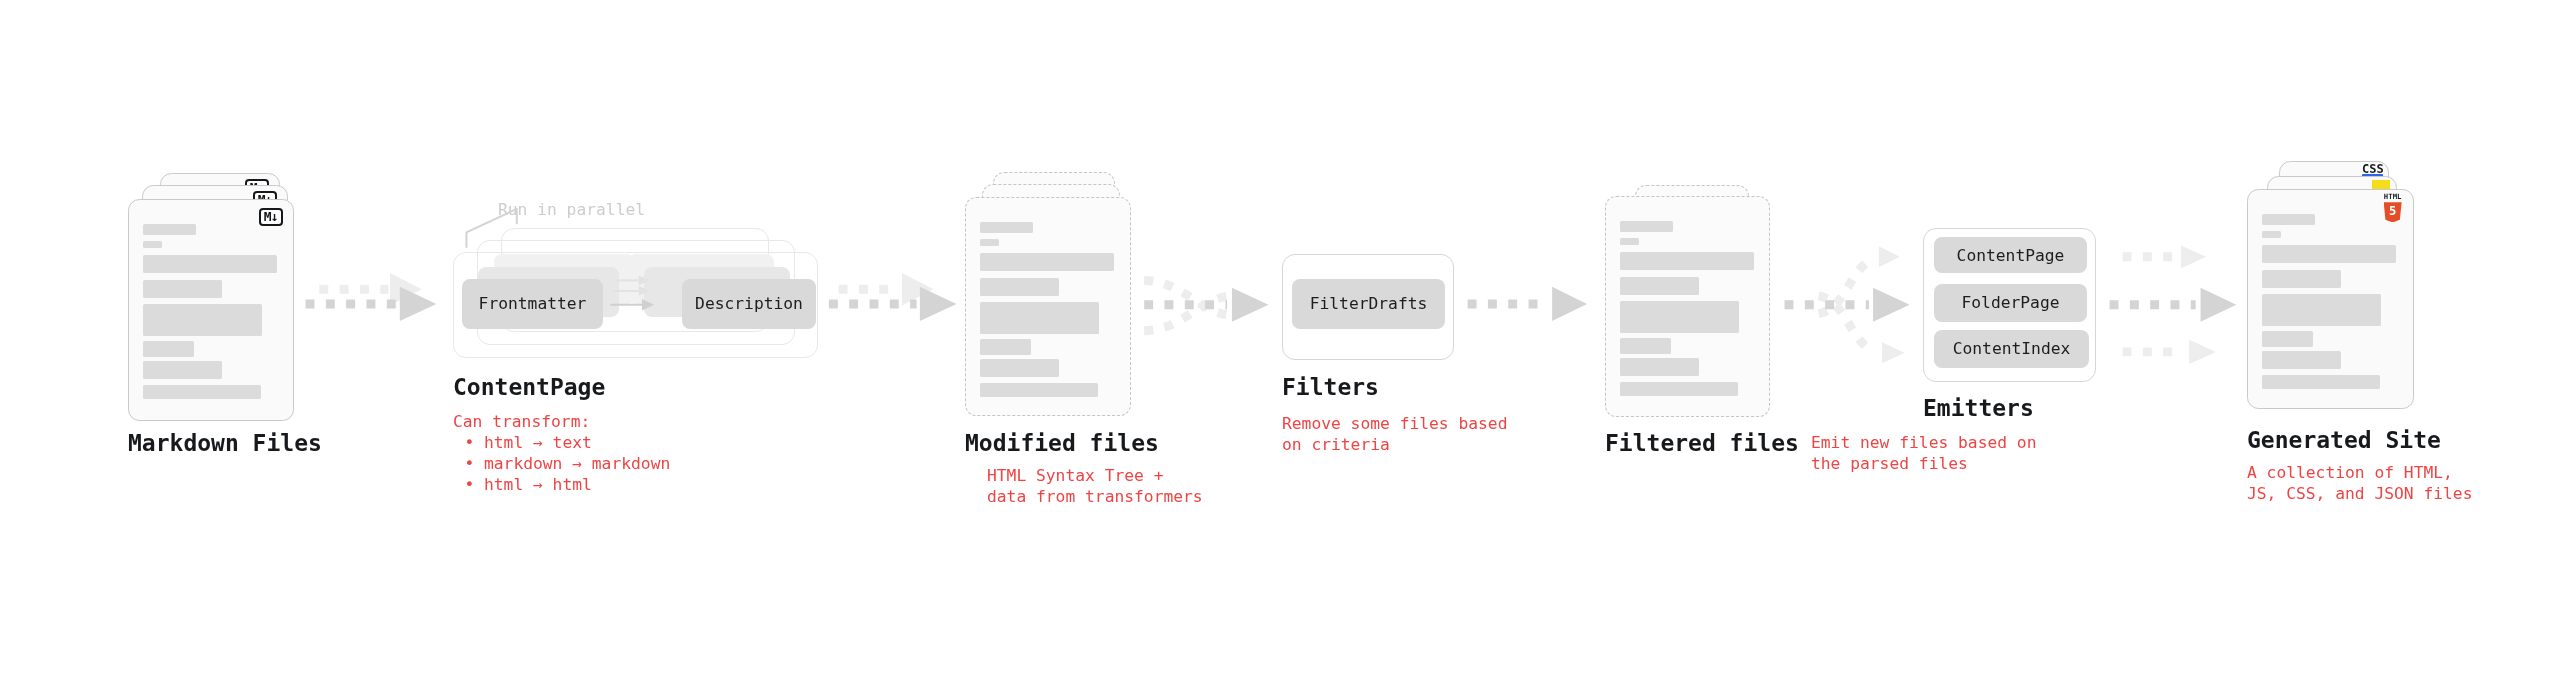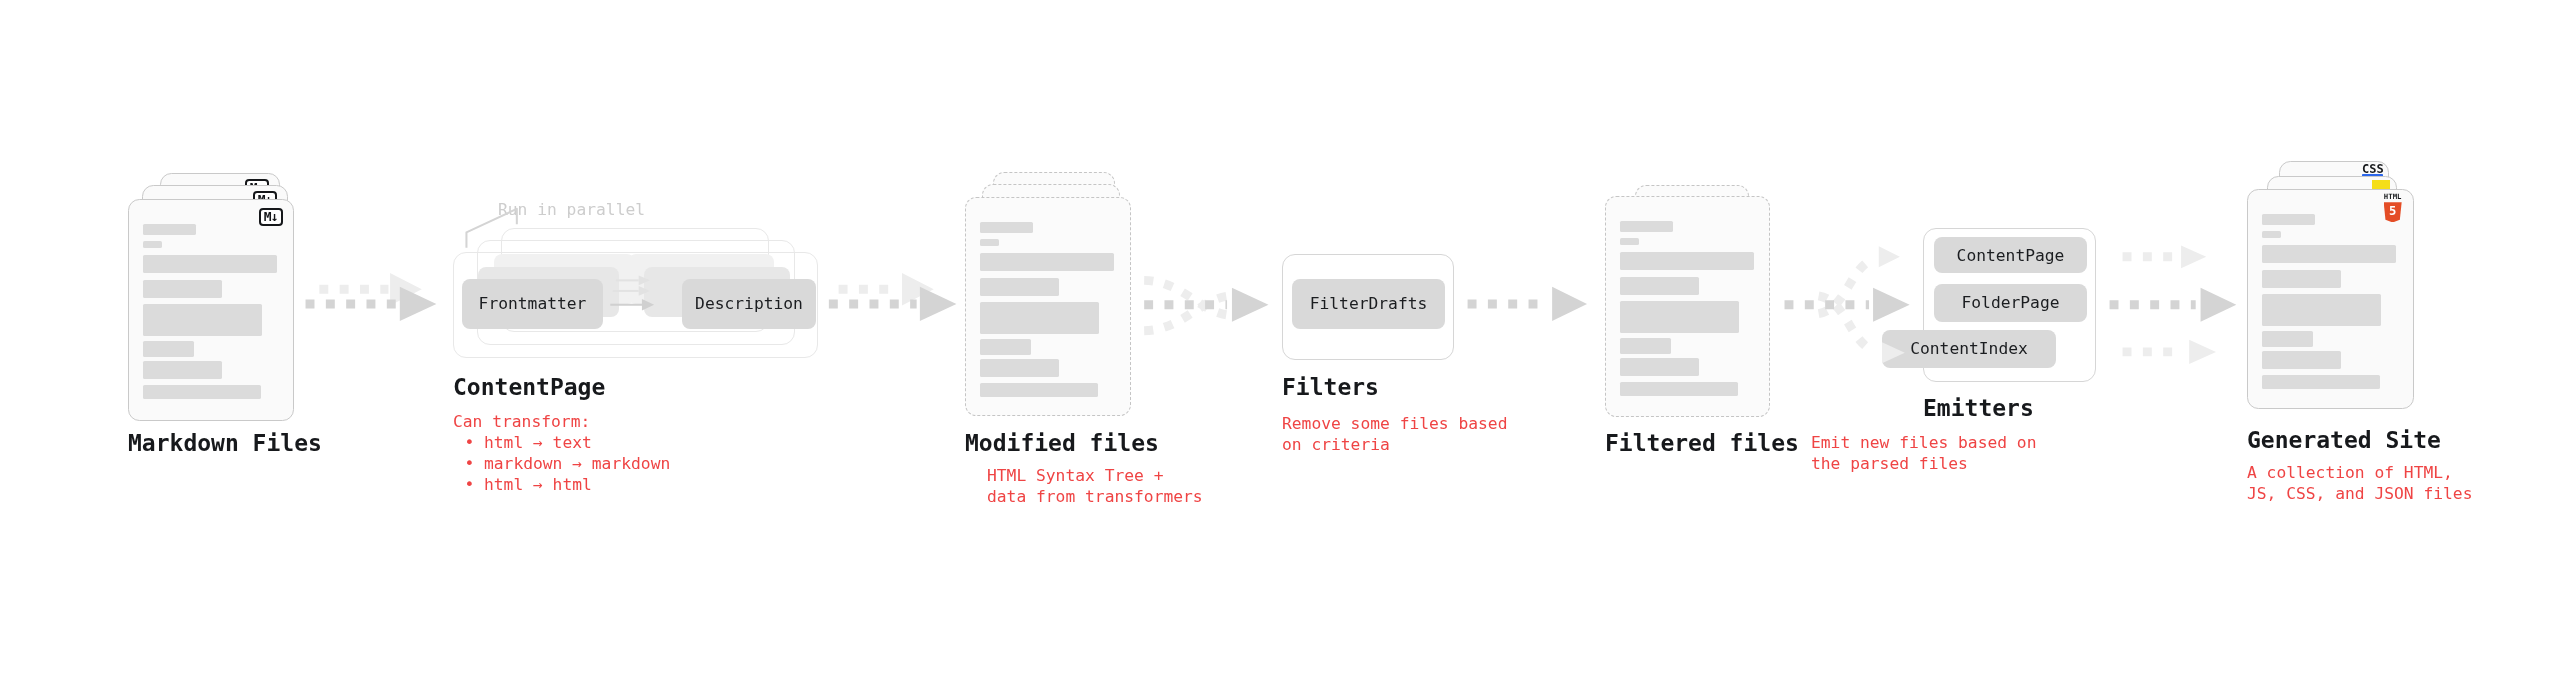--- a/index.html
+++ b/index.html
@@ -137,21 +137,21 @@
       <div class="bar b7"></div>
       <div class="bar b8"></div>
     </div>
     <div class="title" style="left:1605px;top:430px;">Filtered files</div>
   </div>
 
   <div>
     <div class="panel" style="left:1923px;top:228px;width:173px;height:154px;"></div>
     <div class="chip" style="left:1934px;top:237px;width:153px;height:36px;line-height:38px;">ContentPage</div>
     <div class="chip" style="left:1934px;top:284px;width:153px;height:38px;line-height:38px;">FolderPage</div>
-    <div class="chip" style="left:1882px;top:330px;width:174px;height:38px;line-height:38px;">ContentIndex</div>
+    <div class="chip" style="left:1934px;top:330px;width:155px;height:38px;line-height:38px;">ContentIndex</div>
     <div class="title" style="left:1923px;top:395px;">Emitters</div>
     <div class="note" style="left:1811px;top:432px;">
       <span class="ln">Emit new files based on</span>
       <span class="ln">the parsed files</span>
     </div>
   </div>
 
   <div>
     <div class="doc" style="left:2279px;top:161px;width:110px;height:65px;">
       <div class="css-badge" style="right:4.9px;top:4.1px;">

